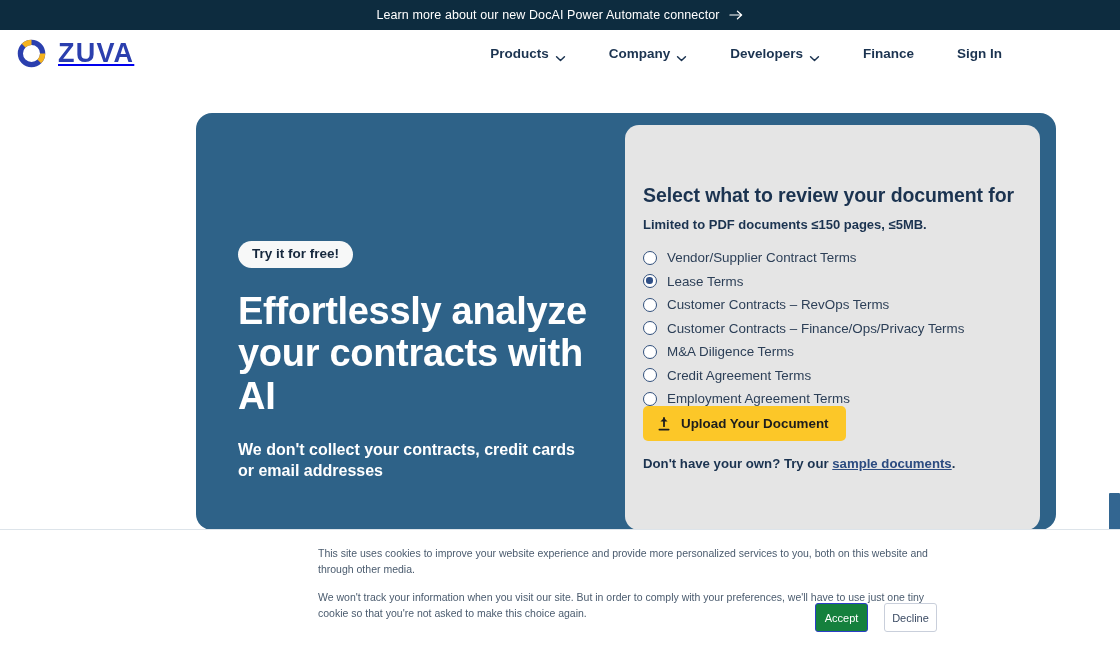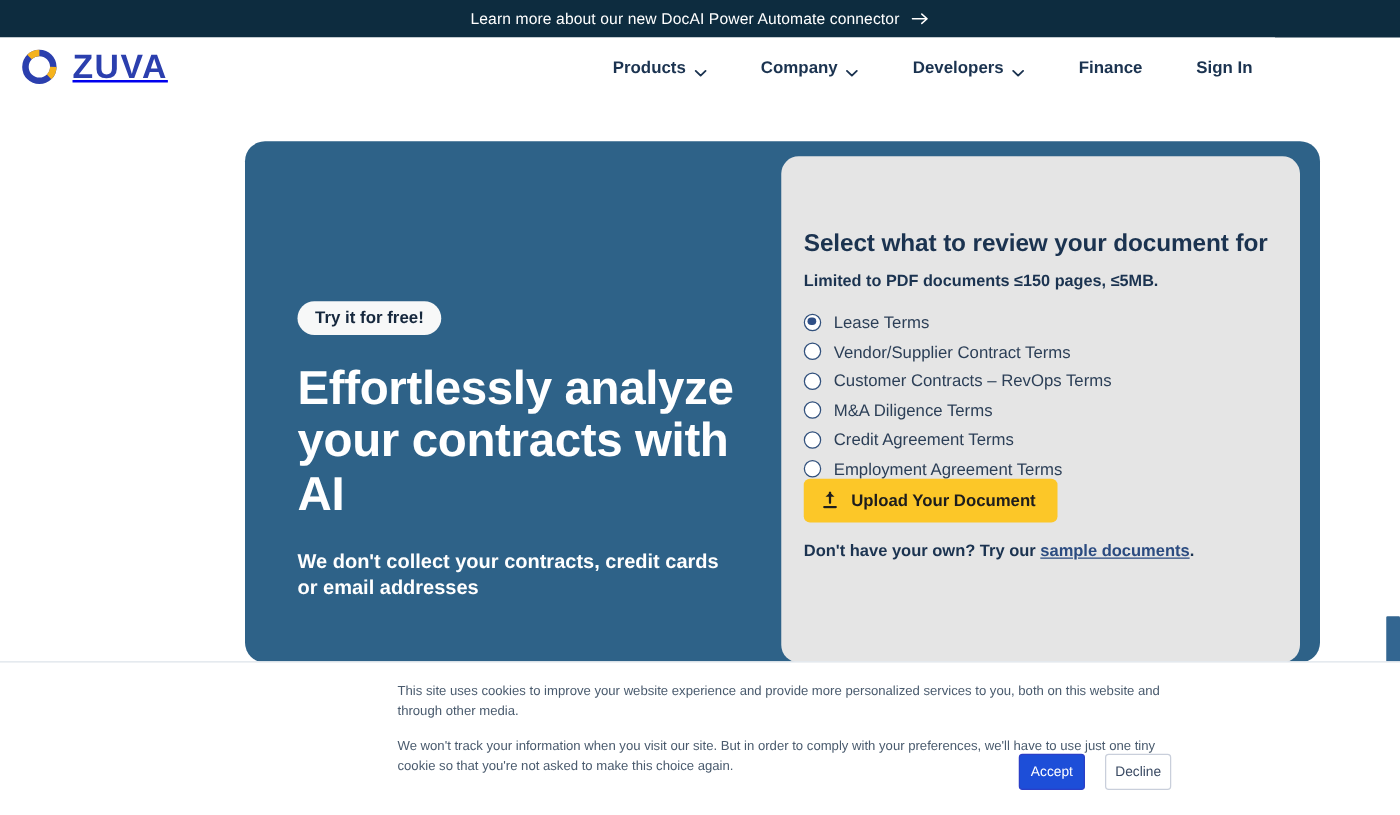--- a/index.html
+++ b/index.html
@@ -107,21 +107,21 @@
   .cookie-p { font-size:10.5px; line-height:1.55; color:#4a5b6e; }
   .cookie-p + .cookie-p { margin-top:11px; }
   .cookie-actions {
     position:absolute; right:183px; top:73px; display:flex; gap:16px;
   }
   .btn {
     width:53px; height:29px; border-radius:3px; font-size:11px;
     font-family:"Liberation Sans", sans-serif; cursor:pointer;
     display:flex; align-items:center; justify-content:center;
   }
-  .btn-accept { background:#1d4ed8; color:#ffffff; border:1px solid #2b3fc7; }
+  .btn-accept { background:#15803d; color:#ffffff; border:1px solid #2b3fc7; }
   .btn-decline { background:#ffffff; color:#3a4a63; border:1px solid #c9cfdb; }
 </style>
 </head>
 <body>
 
 <div id="page">
 
   <div class="announce">
     <a class="announce-link" href="#">
       <span>Learn more about our new DocAI Power Automate connector</span>
@@ -187,30 +187,34 @@
     </div>
   </div>
 
   <div class="hero-card">
     <div class="card-inner">
       <div class="card-title">Select what to review your document for</div>
       <div class="card-note">Limited to PDF documents ≤150 pages, ≤5MB.</div>
 
       <div class="radio-list">
         <label class="radio-row">
+          <span class="radio"></span>
+          <span class="radio-label">Vendor/Supplier Contract Terms</span>
+        </label>
+        <label class="radio-row">
           <span class="radio checked"></span>
           <span class="radio-label">Lease Terms</span>
         </label>
         <label class="radio-row">
           <span class="radio"></span>
-          <span class="radio-label">Vendor/Supplier Contract Terms</span>
-        </label>
-        <label class="radio-row">
-          <span class="radio"></span>
           <span class="radio-label">Customer Contracts – RevOps Terms</span>
+        </label>
+        <label class="radio-row">
+          <span class="radio"></span>
+          <span class="radio-label">Customer Contracts – Finance/Ops/Privacy Terms</span>
         </label>
         <label class="radio-row">
           <span class="radio"></span>
           <span class="radio-label">M&amp;A Diligence Terms</span>
         </label>
         <label class="radio-row">
           <span class="radio"></span>
           <span class="radio-label">Credit Agreement Terms</span>
         </label>
         <label class="radio-row">

